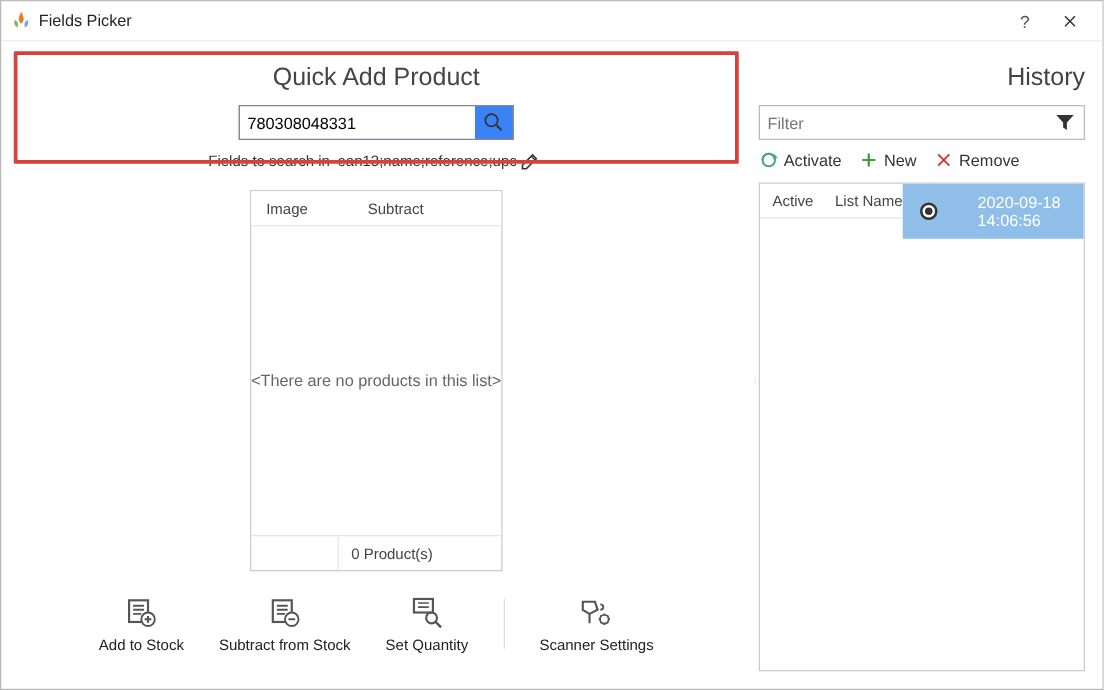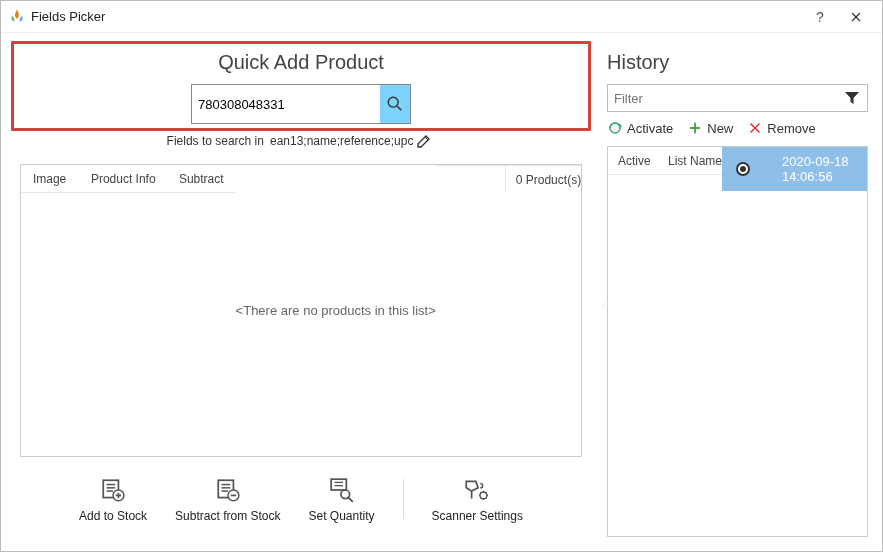--- a/index.html
+++ b/index.html
@@ -10,33 +10,33 @@
   .titlebar-title { flex:1; font-size:13px; color:#222; }
   .titlebar-ctrl { width:36px; height:100%; display:flex; align-items:center; justify-content:center; font-size:14px; color:#555; }
 
   .content { flex:1; display:flex; position:relative; }
   .left-pane { width:600px; padding:12px 14px 14px 14px; display:flex; flex-direction:column; position:relative;align-items:center; }
   .right-pane { flex:1; padding:12px 14px 14px 6px; display:flex; flex-direction:column; }
 
   .highlight-box { position:absolute; top:8px; left:10px; right:10px; height:90px; border:3px solid #d8403a; pointer-events:none; z-index:5; border-radius:1px; }
 
   h1.section { font-size:20px; font-weight:400; color:#444; margin:6px 0 10px 0; }
-  h1.section.right { margin-top:6px; }
-
-  .search-row { display:flex; align-items:center; border:1px solid #888; height:40px; background:#7dd3fc; }
+  h1.section.right { margin-top:6px;text-align:right; }
+
+  .search-row { display:flex; align-items:center; border:1px solid #888; height:28px; background:#3b82f6; }
   .search-row input { flex:1; border:none; outline:none; padding:0 6px; font-size:13px; font-family:inherit; height:100%; }
   .search-row .icon-btn { width:30px; height:100%; display:flex; align-items:center; justify-content:center; }
 
   .fields-row { display:flex; align-items:center; margin-top:6px; font-size:12px; color:#333; }
   .fields-row .label { margin-right:6px; }
   .fields-row .value { color:#333; }
   .fields-row .spacer { flex:1; }
   .fields-row .edit-btn { width:22px; height:22px; display:flex; align-items:center; justify-content:center; }
 
-  .table-wrap { margin-top:12px; border:1px solid #ccc; flex:1; display:flex; flex-direction:row; min-height:0; }
+  .table-wrap { margin-top:12px; border:1px solid #ccc; flex:1; display:flex; flex-direction:column; min-height:0; }
   .table-head { display:flex; height:28px; align-items:center; border-bottom:1px solid #e6e6e6; background:#fff; }
   .th { font-size:12px; color:#444; }
   .th.image { width:70px; padding-left:12px; }
   .th.info  { flex:1; text-align:center; }
   .th.qty   { width:80px; text-align:right; padding-right:12px; }
   .table-body { flex:1; display:flex; align-items:center; justify-content:center; color:#666; font-size:13px; }
   .table-foot { display:flex; height:28px; align-items:center; border-top:1px solid #e6e6e6; }
   .table-foot .blank { width:70px; border-right:1px solid #e6e6e6; height:100%; }
   .table-foot .count { padding-left:10px; font-size:12px; color:#444; }
 
@@ -116,21 +116,20 @@
           <svg viewBox="0 0 16 16" width="16" height="16">
             <path d="M2 11 L10 3 L13 6 L5 14 L2 14 Z" fill="none" stroke="#333" stroke-width="1.3"></path>
             <path d="M9 4 L12 7" stroke="#333" stroke-width="1"></path>
           </svg>
         </div>
       </div>
 
       <div class="table-wrap">
         <div class="table-head">
           <div class="th image">Image</div>
-          <div class="th info">Product Info</div>
           <div class="th qty">Subtract</div>
         </div>
         <div class="table-body">
           <span>&lt;There are no products in this list&gt;</span>
         </div>
         <div class="table-foot">
           <div class="blank"></div>
           <div class="count">0 Product(s)</div>
         </div>
       </div>

